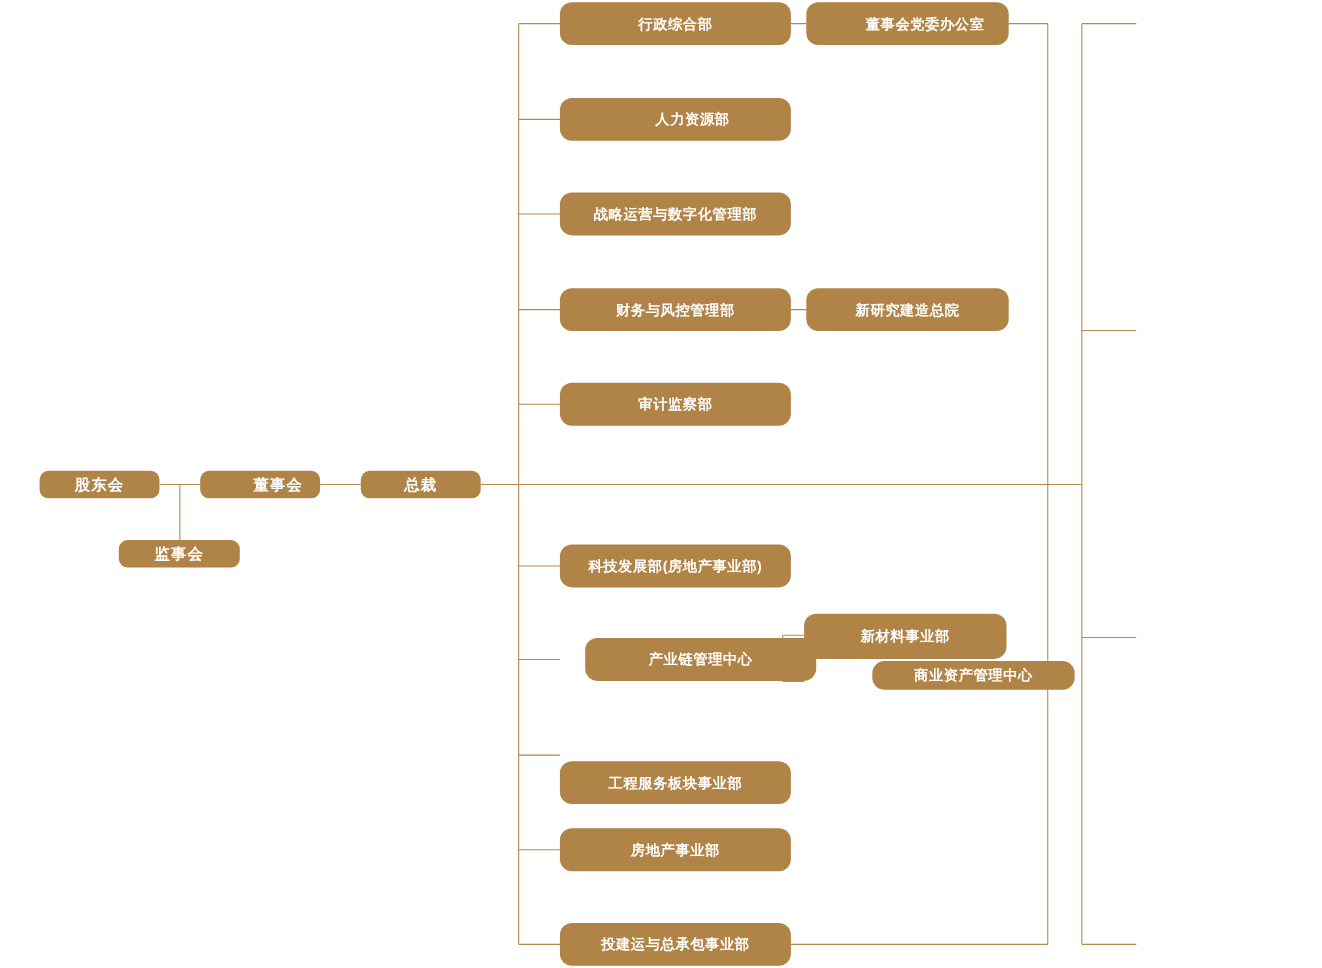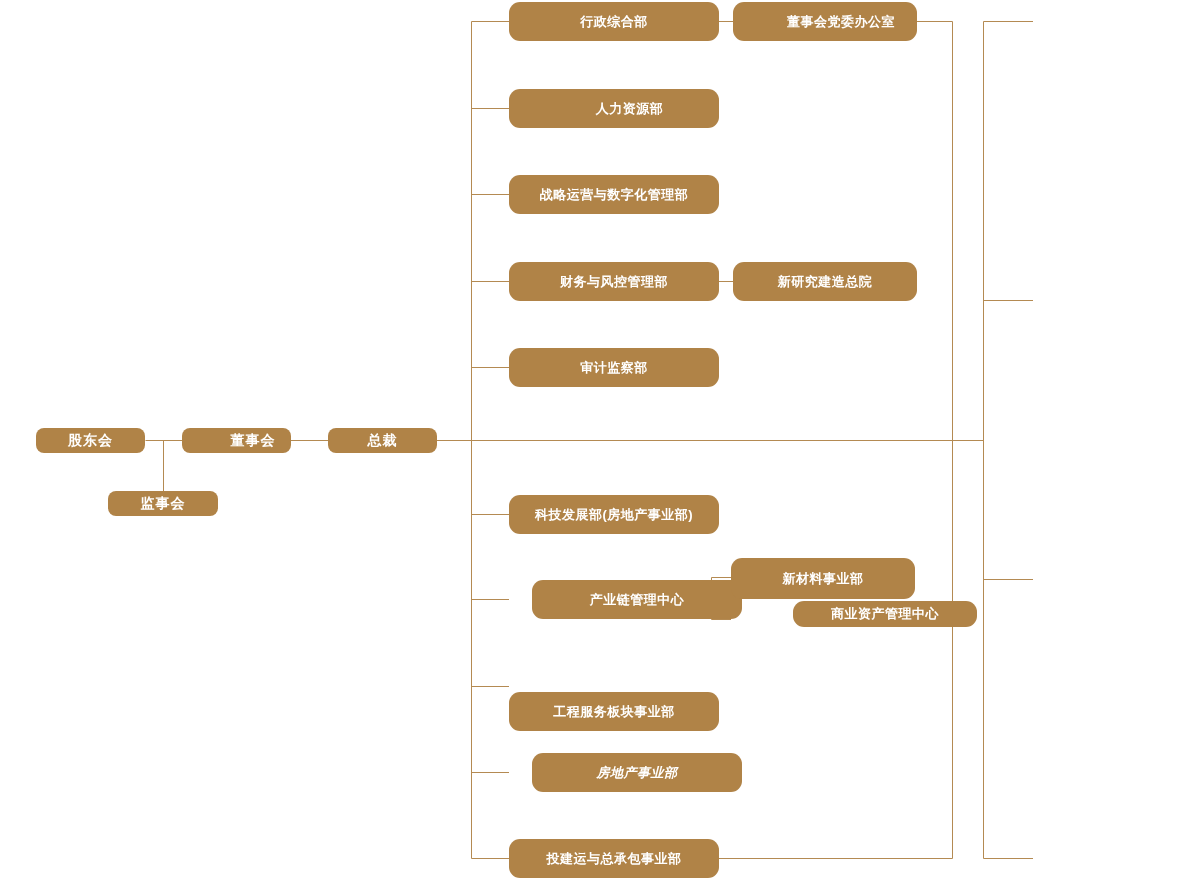--- a/index.html
+++ b/index.html
@@ -64,21 +64,21 @@
   <div class="node top" style="left:108px;top:491px;width:110px;">监事会</div>
 
   <div class="node dept" style="left:509px;top:2px;">行政综合部</div>
   <div class="node dept" style="left:509px;top:89px;padding-left:31px;">人力资源部</div>
   <div class="node dept" style="left:509px;top:175px;">战略运营与数字化管理部</div>
   <div class="node dept" style="left:509px;top:262px;">财务与风控管理部</div>
   <div class="node dept" style="left:509px;top:348px;">审计监察部</div>
   <div class="node dept" style="left:509px;top:495px;">科技发展部(房地产事业部)</div>
   <div class="node dept" style="left:532px;top:580px;">产业链管理中心</div>
   <div class="node dept" style="left:509px;top:692px;">工程服务板块事业部</div>
-  <div class="node dept" style="left:532px;top:753px;font-style:italic;">房地产事业部</div>
+  <div class="node dept" style="left:509px;top:753px;">房地产事业部</div>
   <div class="node dept" style="left:509px;top:839px;">投建运与总承包事业部</div>
 
   <div class="node dept" style="left:733px;top:2px;width:184px;padding-left:32px;">董事会党委办公室</div>
   <div class="node dept" style="left:733px;top:262px;width:184px;">新研究建造总院</div>
   <div class="node dept" style="left:731px;top:558px;width:184px;height:41px;">新材料事业部</div>
   <div class="node dept" style="left:752px;top:601px;width:184px;height:26px;margin-left:41px;">商业资产管理中心</div>
 
 </div>
 
 </body></html>

